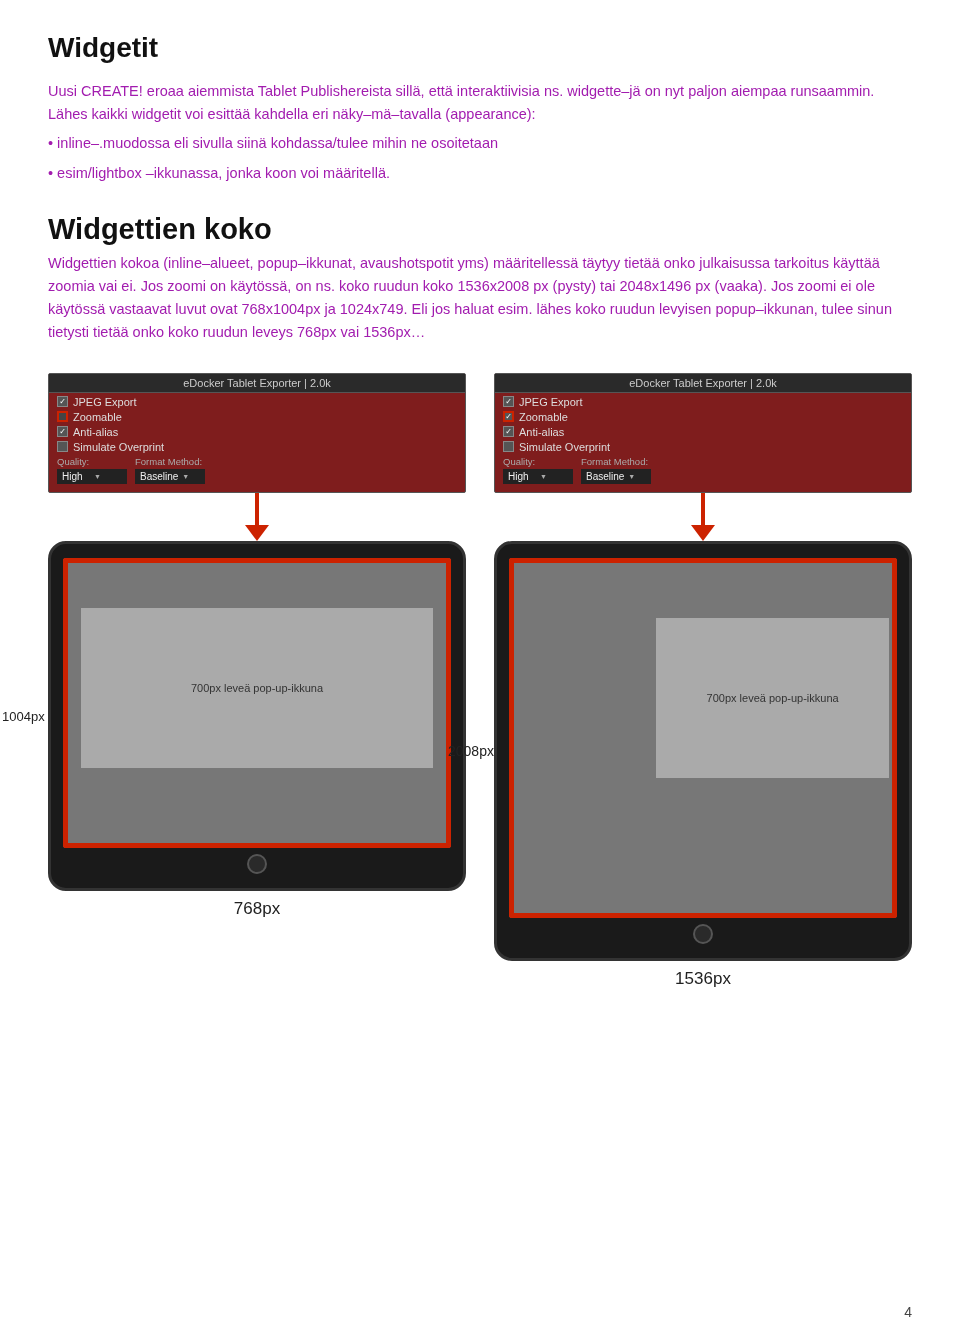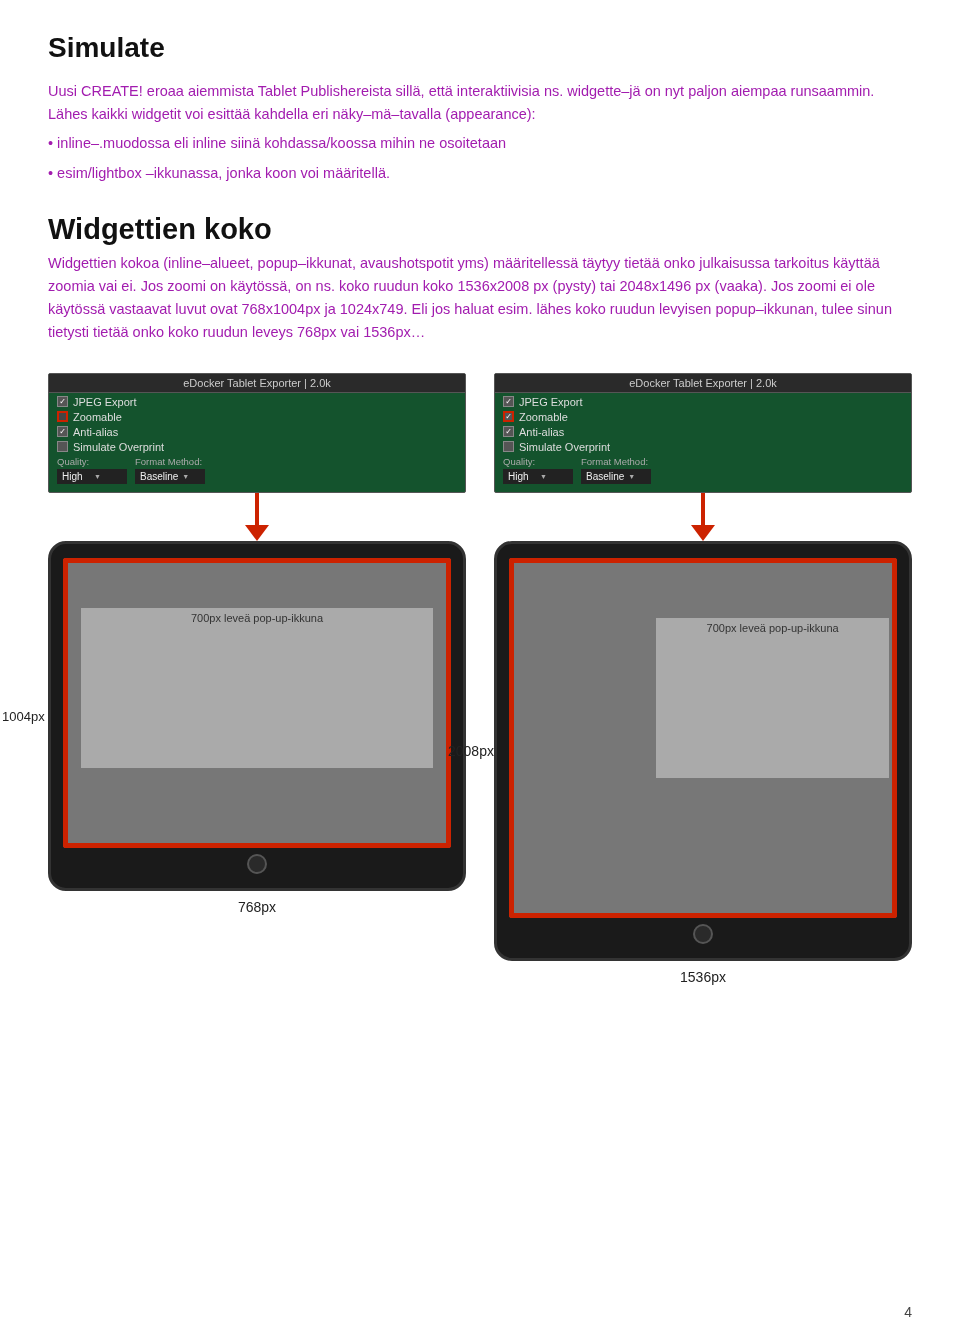--- a/index.html
+++ b/index.html
@@ -45,21 +45,21 @@
 
     .diagram-col {
       flex: 1;
       display: flex;
       flex-direction: column;
       align-items: center;
     }
 
     
     .ui-panel {
-      background: #14532d;
+      background: #7f1d1d;
       border: 1px solid #555;
       width: 100%;
       padding: 0 0 8px 0;
       border-radius: 2px;
     }
 
     .ui-panel-titlebar {
       background: #2a2a2a;
       color: #ccc;
       font-size: 11px;
@@ -178,20 +178,21 @@
       position: relative;
       width: 100%;
       overflow: hidden;
     }
 
     
     .popup-box {
       background: #aaa;
       position: absolute;
       display: flex;
+      align-items: center;
       justify-content: center;
     }
 
     .popup-label {
       font-size: 11px;
       color: #333;
       text-align: center;
       padding: 4px;
     }
 
@@ -204,43 +205,43 @@
     .tablet-home-btn {
       width: 20px;
       height: 20px;
       border-radius: 50%;
       border: 2px solid #555;
       background: #2a2a2a;
     }
 
     
     .bottom-label {
-      font-size: 14px;
+      font-size: 17px;
       color: #222;
       margin-top: 8px;
       text-align: center;
     }
 
     
     .page-number {
       position: absolute;
       bottom: 20px;
       right: 48px;
       font-size: 14px;
       color: #444;
     }
 
   </style>
 </head>
 <body>
 
-<h1 class="page-title">Simulate</h1>
+<h1 class="page-title">Widgetit</h1>
 
 <p class="body-text">Uusi CREATE! eroaa aiemmista Tablet Publishereista sillä, että interaktiivisia ns. widgette–jä on nyt paljon aiempaa runsaammin. Lähes kaikki widgetit voi esittää kahdella eri näky–mä–tavalla (appearance):</p>
-<p class="body-text">• inline–.muodossa eli inline siinä kohdassa/koossa mihin ne osoitetaan</p>
+<p class="body-text">• inline–.muodossa eli sivulla siinä kohdassa/tulee mihin ne osoitetaan</p>
 <p class="body-text">• esim/lightbox –ikkunassa, jonka koon voi määritellä.</p>
 
 <h2 class="section-title">Widgettien koko</h2>
 <p class="body-text">Widgettien kokoa (inline–alueet, popup–ikkunat, avaushotspotit yms) määritellessä täytyy tietää onko julkaisussa tarkoitus käyttää zoomia vai ei. Jos zoomi on käytössä, on ns. koko ruudun koko 1536x2008 px (pysty) tai 2048x1496 px (vaaka). Jos zoomi ei ole käytössä vastaavat luvut ovat 768x1004px ja 1024x749. Eli jos haluat esim. lähes koko ruudun levyisen popup–ikkunan, tulee sinun tietysti tietää onko koko ruudun leveys 768px vai 1536px…</p>
 
 <div class="diagrams-row">
 
   <div class="diagram-col">
 
     <div class="ui-panel" style="width:100%;">

